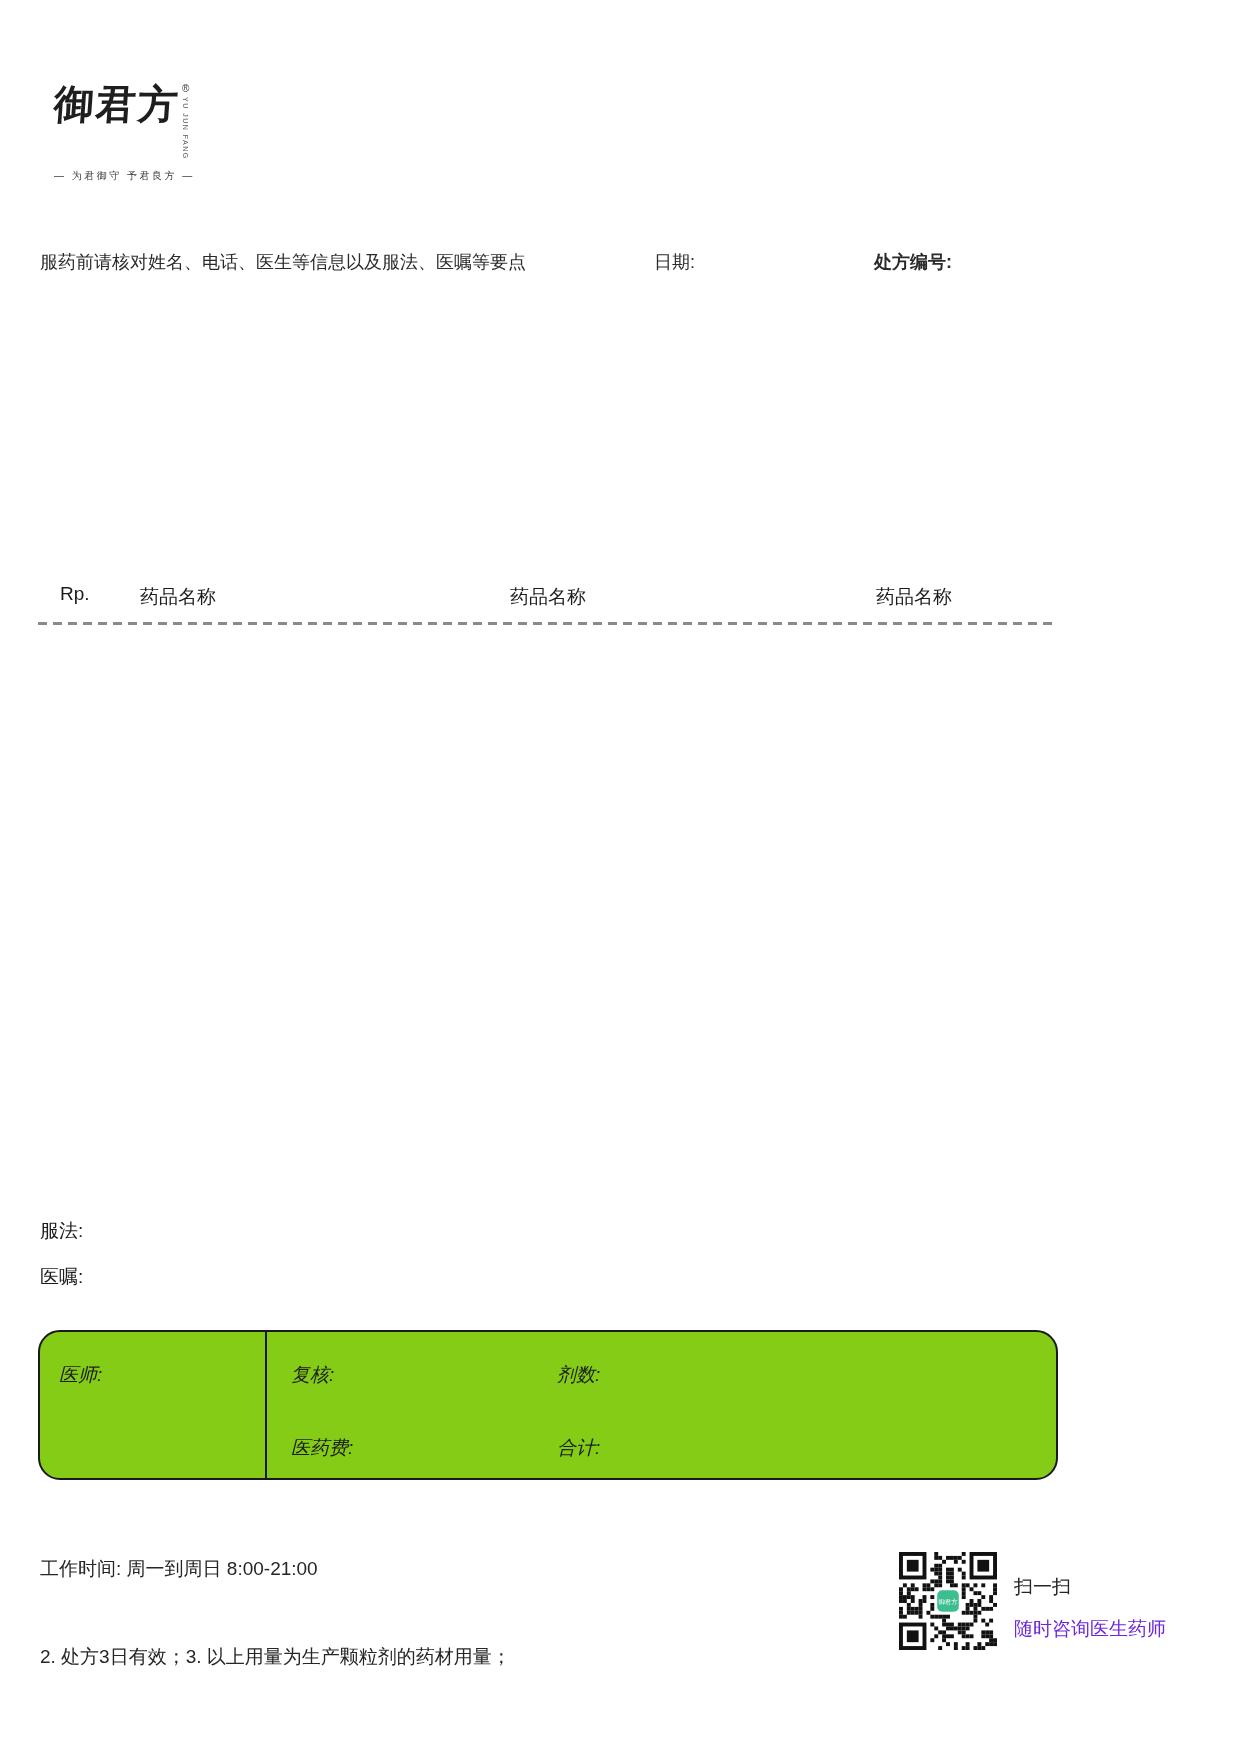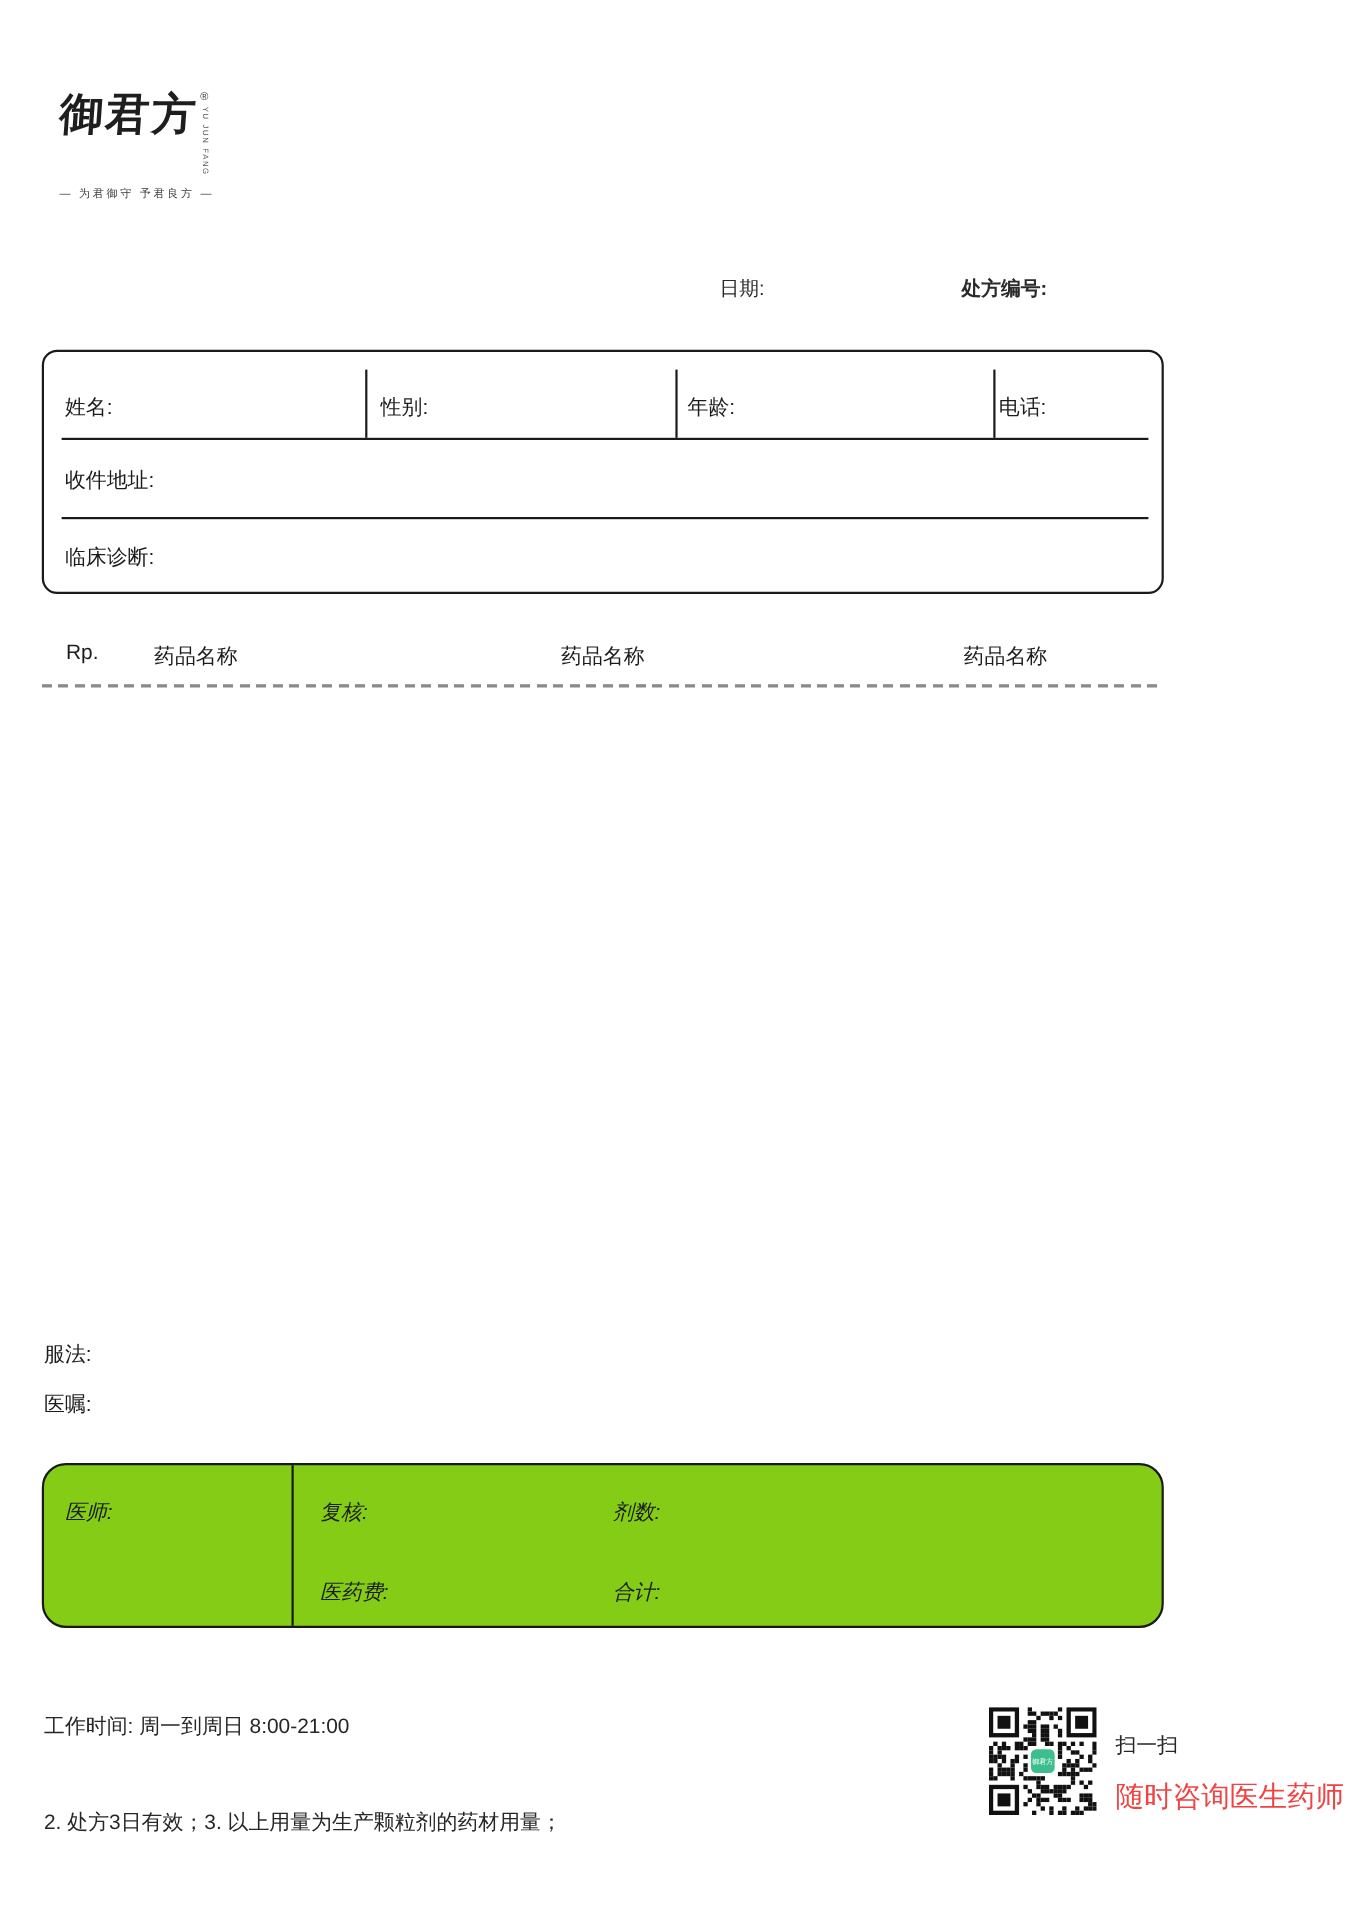--- a/index.html
+++ b/index.html
@@ -88,54 +88,42 @@
   .sb-total{left:517px;top:103px;}
 
   
   .ft{font-size:19px;color:#262626;white-space:nowrap;}
   .ft1{left:40px;top:1556px;}
   .ft2{left:40px;top:1600px;}
   .ft3{left:40px;top:1644px;}
   .qr{left:899px;top:1552px;width:98px;height:98px;}
   .qr svg{display:block;}
   .qrc1{left:1014px;top:1574px;font-size:19px;color:#262626;}
-  .qrc2{left:1014px;top:1616px;font-size:26px;color:#ef4444;}
+  .qrc2{left:1014px;top:1616px;font-size:19px;color:#6d28d9;}
 </style>
 </head>
 <body>
 
 <div class="page">
 
   <div class="abs logo">
     <div class="logo-main">
       <span class="logo-text">御君方</span>
       <span class="logo-side">
         <span class="reg">®</span>
         <span class="vert">YU JUN FANG</span>
       </span>
     </div>
     <div class="tagline">— 为君御守 予君良方 —</div>
   </div>
 
+  <div class="abs notice">服药前请核对姓名、电话、医生等信息以及服法、医嘱等要点</div>
   <div class="abs date-label">日期:</div>
   <div class="abs rxno-label">处方编号:</div>
 
-  <div class="abs patient-box">
-    <span class="lbl pb-name">姓名:</span>
-    <span class="lbl pb-gender">性别:</span>
-    <span class="lbl pb-age">年龄:</span>
-    <span class="lbl pb-phone">电话:</span>
-    <span class="vdiv vdiv1"></span>
-    <span class="vdiv vdiv2"></span>
-    <span class="vdiv vdiv3"></span>
-    <span class="hsep hsep1"></span>
-    <span class="lbl pb-address">收件地址:</span>
-    <span class="hsep hsep2"></span>
-    <span class="lbl pb-diagnosis">临床诊断:</span>
-  </div>
 
   <div class="abs rp">Rp.</div>
   <div class="abs drugcol drugcol1">药品名称</div>
   <div class="abs drugcol drugcol2">药品名称</div>
   <div class="abs drugcol drugcol3">药品名称</div>
   <div class="abs dashline"></div>
 
   <div class="abs method">服法:</div>
   <div class="abs advice">医嘱:</div>
 

